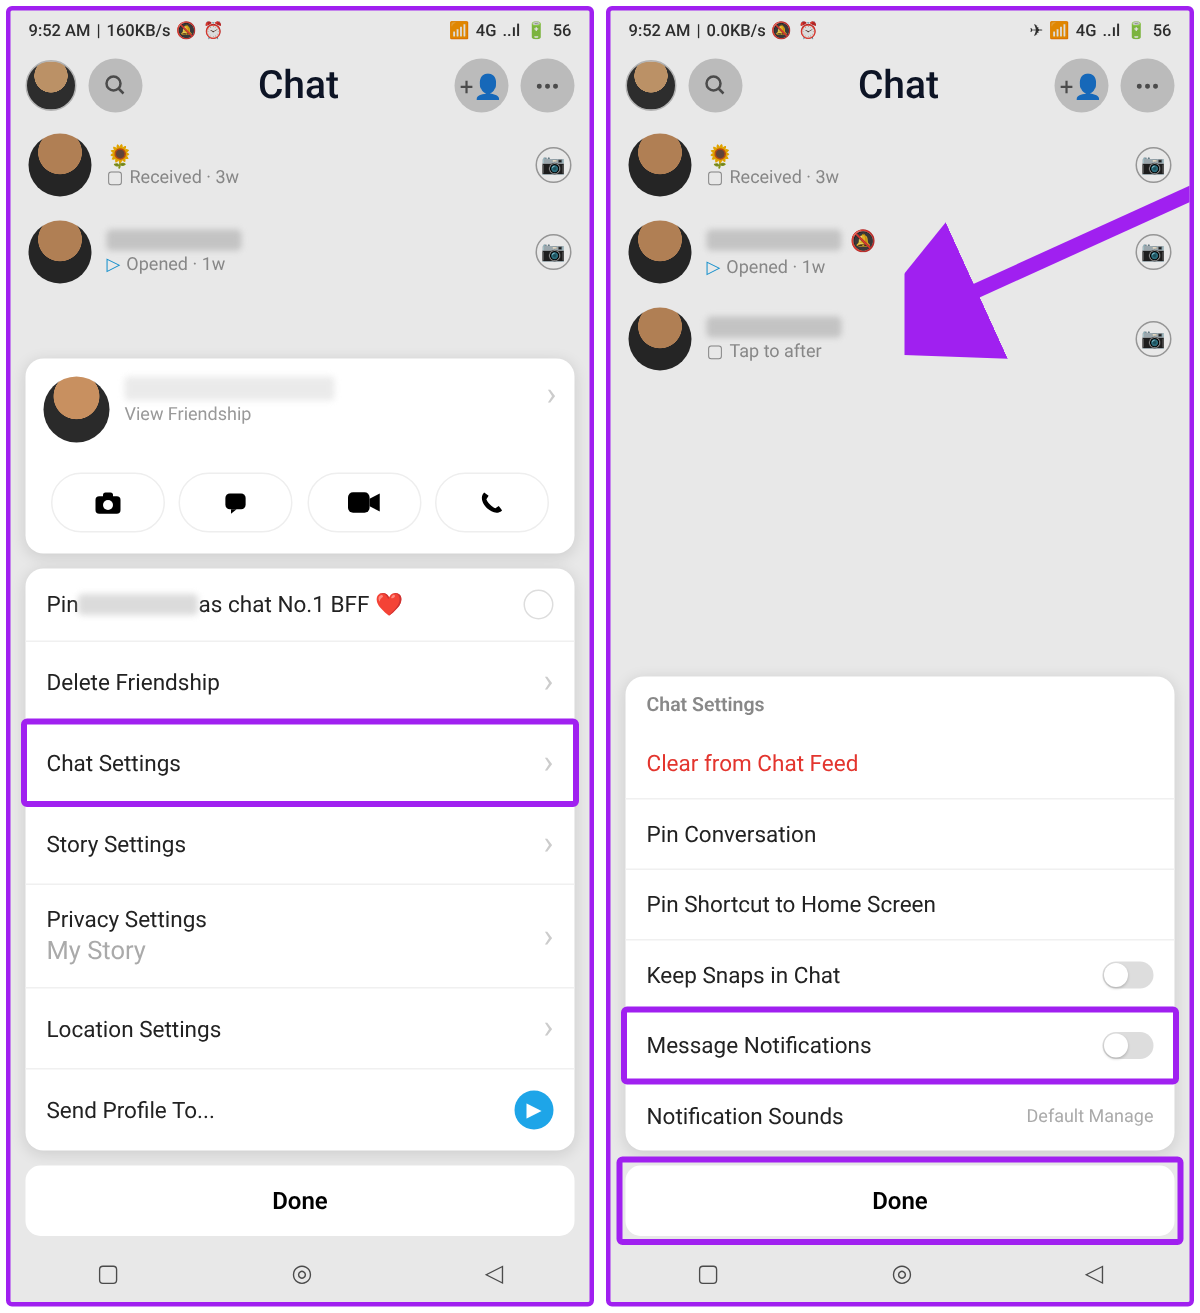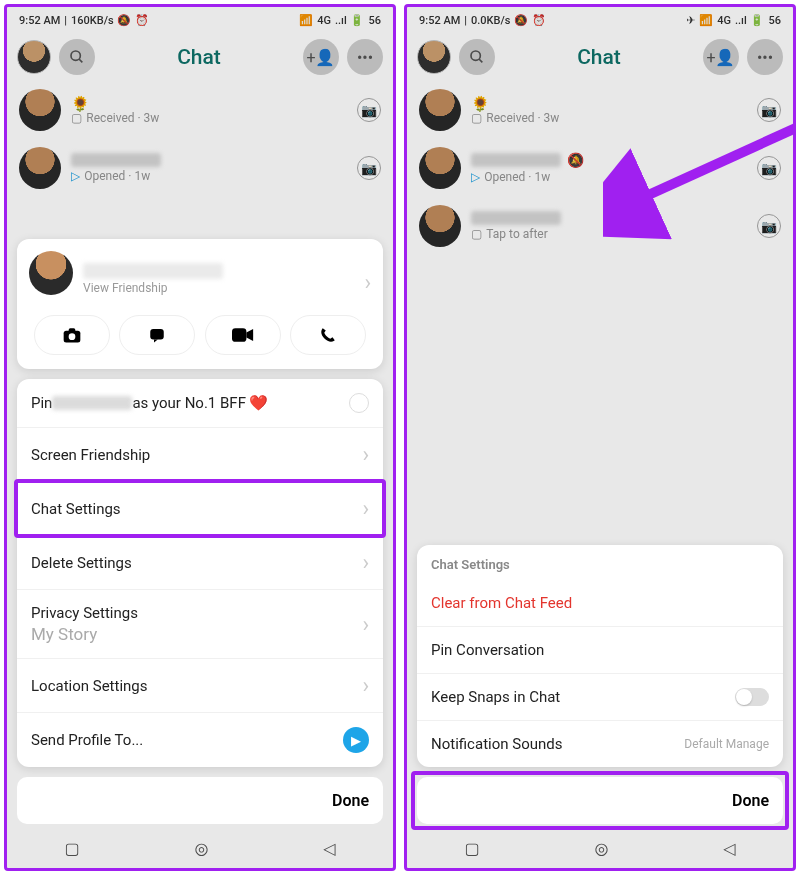--- a/index.html
+++ b/index.html
@@ -3,45 +3,45 @@
 <meta charset="utf-8">
 <style>
 *{box-sizing:border-box;margin:0;padding:0;font-family:-apple-system,BlinkMacSystemFont,'Segoe UI',Roboto,sans-serif}
 body{background:#fff;width:800px;height:875px;display:flex;gap:8px;padding:4px}
 .phone{flex:1;border:3px solid #a020f0;border-radius:4px;background:#e8e8e8;position:relative;overflow:hidden;display:flex;flex-direction:column}
 .statusbar{height:26px;display:flex;justify-content:space-between;align-items:center;padding:0 12px;font-size:11px;color:#333;font-weight:500}
 .statusbar .left,.statusbar .right{display:flex;align-items:center;gap:4px}
 .header{height:48px;display:flex;align-items:center;justify-content:space-between;padding:0 10px}
 .avatar-sm{width:34px;height:34px;border-radius:50%;background:radial-gradient(circle at 50% 30%,#d4a574 40%,#333 41%);border:1px solid #ccc}
 .icon-btn{width:36px;height:36px;border-radius:50%;background:#d5d5d5;display:flex;align-items:center;justify-content:center;color:#555;font-size:16px}
-.header-title{font-size:21px;font-weight:500;color:#0f766e}
+.header-title{font-size:26px;font-weight:500;color:#0f172a}
 .header-right{display:flex;gap:8px}
 .chatlist{flex:0 0 auto}
 .chat-row{height:58px;display:flex;align-items:center;padding:0 12px;gap:10px;position:relative}
 .chat-av{width:42px;height:42px;border-radius:50%;background:radial-gradient(circle at 50% 30%,#c89060 40%,#2a2a2a 41%)}
 .chat-info{flex:1;display:flex;flex-direction:column;gap:2px}
 .chat-name{height:14px;width:90px;background:#ccc;border-radius:3px;filter:blur(2px);opacity:.7}
 .chat-name.emoji{width:auto;background:none;filter:none;opacity:1;font-size:15px}
 .chat-sub{font-size:12px;color:#999;display:flex;align-items:center;gap:4px}
 .chat-cam{width:24px;height:24px;border:1.5px solid #aaa;border-radius:50%;display:flex;align-items:center;justify-content:center;font-size:13px;color:#aaa}
 .dim{filter:brightness(.88)}
 .sheet{position:absolute;left:10px;right:10px;bottom:44px;display:flex;flex-direction:column;gap:10px}
 .card{background:#fff;border-radius:12px;box-shadow:0 2px 10px rgba(0,0,0,.12)}
-.profile-head{display:flex;align-items:flex-end;padding:12px;gap:10px}
+.profile-head{display:flex;align-items:flex-start;padding:12px;gap:10px}
 .profile-head .name{height:16px;width:140px;background:#ddd;border-radius:3px;filter:blur(2px);opacity:.6}
 .profile-head .sub{font-size:12px;color:#999;margin-top:2px}
 .chev{color:#ccc;font-size:22px;margin-left:auto}
 .action-row{display:flex;justify-content:space-around;padding:8px 12px 14px}
 .act{width:76px;height:40px;border:1px solid #eee;border-radius:22px;display:flex;align-items:center;justify-content:center;font-size:17px}
 .list-item{padding:14px 14px;display:flex;align-items:center;justify-content:space-between;border-bottom:1px solid #f0f0f0;font-size:15px;color:#222;position:relative}
 .list-item:last-child{border-bottom:none}
 .list-item .sub{font-size:17px;color:#aaa;margin-top:2px}
 .list-item .right-txt{font-size:12px;color:#aaa}
 .hl{position:absolute;inset:-3px;border:4px solid #a020f0;border-radius:4px;pointer-events:none}
-.done{background:#fff;border-radius:10px;padding:14px;text-align:right;font-weight:600;font-size:16px;position:relative}
+.done{background:#fff;border-radius:10px;padding:14px;text-align:center;font-weight:600;font-size:16px;position:relative}
 .nav{height:40px;display:flex;align-items:center;justify-content:space-around;font-size:16px;color:#555;margin-top:auto}
 .send-circle{width:26px;height:26px;border-radius:50%;background:#1ea5e8;color:#fff;display:flex;align-items:center;justify-content:center;font-size:13px}
 .radio{width:20px;height:20px;border:1.5px solid #ddd;border-radius:50%}
 .toggle{width:34px;height:18px;border-radius:10px;background:#ddd;position:relative}
 .toggle::after{content:'';position:absolute;left:1px;top:1px;width:16px;height:16px;background:#fff;border-radius:50%;box-shadow:0 1px 2px rgba(0,0,0,.2)}
 .arrow{position:absolute;top:115px;right:-10px;width:200px;height:140px;pointer-events:none;z-index:50}
 .sheet2{position:absolute;left:10px;right:10px;bottom:44px;display:flex;flex-direction:column;gap:10px}
 .section-title{font-size:13px;font-weight:600;color:#888;padding:12px 14px 8px}
 .red{color:#e3352e}
 .muted-icon{font-size:14px;color:#aaa;margin-left:6px}
@@ -142,35 +142,35 @@
               <path d="M5 3 C5 3 3 5 3 8 C3 14 10 21 16 21 C19 21 21 19 21 19 L18 15 L15 17 C12 16 8 12 7 9 L9 6 Z"></path>
             </svg>
           </div>
       </div>
     </div>
     <div class="card">
       <div class="list-item">
         <div style="display:flex;align-items:center;gap:0">
             <span>Pin</span>
             <span class="chat-name" style="width:80px;height:14px;display:inline-block"></span>
-            <span>as your No.1 BFF ❤️</span>
+            <span>as chat No.1 BFF ❤️</span>
           </div>
         <div class="radio"></div>
       </div>
       <div class="list-item">
-        <span>Screen Friendship</span>
+        <span>Delete Friendship</span>
           <span class="chev">›</span>
       </div>
       <div class="list-item">
         <span>Chat Settings</span>
           <span class="chev">›</span>
         <div class="hl"></div>
       </div>
       <div class="list-item">
-        <span>Delete Settings</span>
+        <span>Story Settings</span>
           <span class="chev">›</span>
       </div>
       <div class="list-item">
         <div>
             <div>Privacy Settings</div>
             <div class="sub">My Story</div>
           </div>
         <span class="chev">›</span>
       </div>
       <div class="list-item">
@@ -277,24 +277,32 @@
   <div class="sheet2">
     <div class="card">
       <div class="section-title">Chat Settings</div>
       <div class="list-item red">
           <span>Clear from Chat Feed</span>
         </div>
       <div class="list-item">
           <span>Pin Conversation</span>
         </div>
       <div class="list-item">
+          <span>Pin Shortcut to Home Screen</span>
+        </div>
+      <div class="list-item">
         <div style="flex:1;padding-right:12px">
             <div>Keep Snaps in Chat</div>
           </div>
         <div class="toggle"></div>
+      </div>
+      <div class="list-item">
+        <span>Message Notifications</span>
+        <div class="toggle"></div>
+        <div class="hl"></div>
       </div>
       <div class="list-item">
         <span>Notification Sounds</span>
           <span class="right-txt">Default Manage</span>
       </div>
     </div>
     <div class="done">
       <span>Done</span>
       <div class="hl" style="inset:-6px"></div>
     </div>

